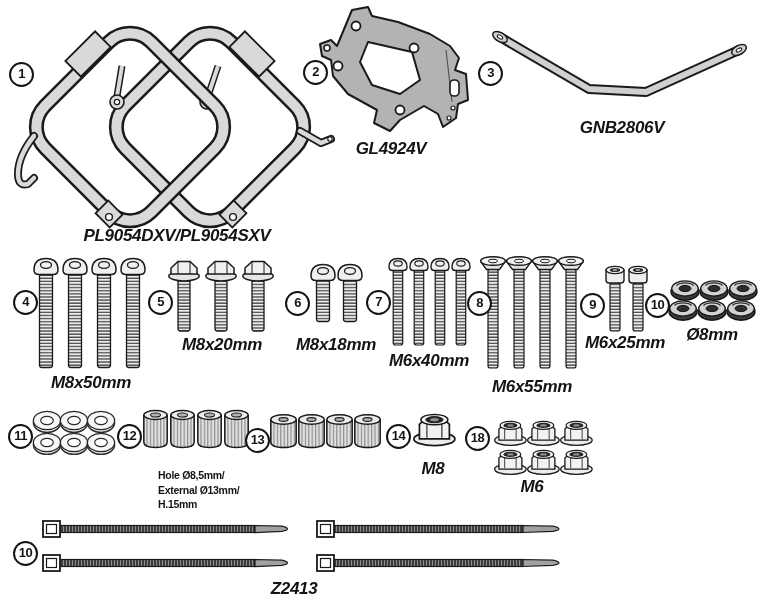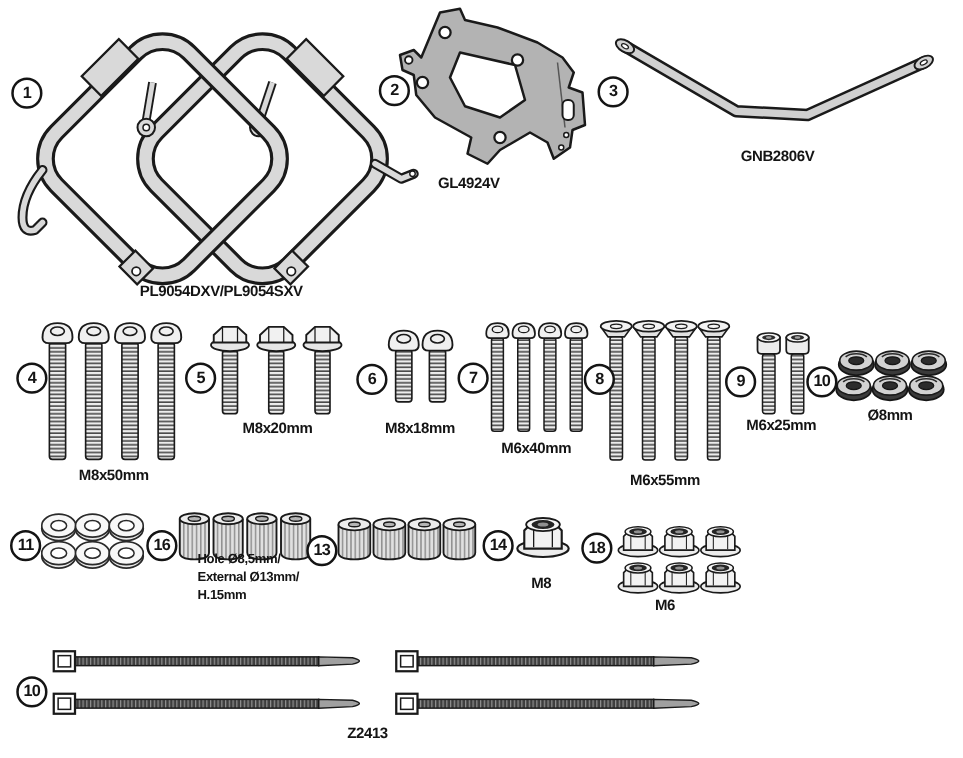--- a/index.html
+++ b/index.html
@@ -4,21 +4,21 @@
 <style>
   html,body{margin:0;padding:0;background:#fff;}
   .stage{position:relative;width:770px;height:606px;background:#fff;overflow:hidden;
          font-family:"Liberation Sans",sans-serif;color:#141414;}
   svg.layer{position:absolute;left:0;top:0;}
   .callout{position:absolute;box-sizing:border-box;width:25px;height:25px;
            border:2.2px solid #141414;border-radius:50%;background:#fff;
            font-weight:bold;font-size:13px;line-height:20.5px;text-align:center;
            letter-spacing:-0.6px;}
   .plabel{position:absolute;transform:translateX(-50%);font-weight:bold;
-          font-size:12px;letter-spacing:-0.3px;white-space:nowrap;}
+          font-size:17px;letter-spacing:-0.3px;white-space:nowrap;font-style:italic;}
   .spec{position:absolute;font-weight:bold;font-size:10.5px;line-height:14.5px;
         letter-spacing:-0.3px;white-space:nowrap;}
   .spec span{display:block;}
 </style>
 </head>
 <body>
 
 <div class="stage">
 
 <svg class="layer" width="770" height="606" viewBox="0 0 770 606">
@@ -284,39 +284,39 @@
   <div class="callout" style="left:303px;top:60px">2</div>
   <div class="callout" style="left:478px;top:61px">3</div>
   <div class="callout" style="left:13px;top:290px">4</div>
   <div class="callout" style="left:148px;top:290px">5</div>
   <div class="callout" style="left:285px;top:291px">6</div>
   <div class="callout" style="left:366px;top:290px">7</div>
   <div class="callout" style="left:467px;top:291px">8</div>
   <div class="callout" style="left:580px;top:293px">9</div>
   <div class="callout" style="left:645px;top:293px">10</div>
   <div class="callout" style="left:8px;top:424px">11</div>
-  <div class="callout" style="left:117px;top:424px">16</div>
+  <div class="callout" style="left:117px;top:424px">12</div>
   <div class="callout" style="left:245px;top:428px">13</div>
   <div class="callout" style="left:386px;top:424px">14</div>
   <div class="callout" style="left:465px;top:426px">18</div>
   <div class="callout" style="left:13px;top:541px">10</div>
 
   <div class="plabel" style="left:177px;top:226px">PL9054DXV/PL9054SXV</div>
-  <div class="plabel" style="left:375px;top:139px">GL4924V</div>
+  <div class="plabel" style="left:391px;top:139px">GL4924V</div>
   <div class="plabel" style="left:622px;top:118px">GNB2806V</div>
   <div class="plabel" style="left:91px;top:373px">M8x50mm</div>
   <div class="plabel" style="left:222px;top:335px">M8x20mm</div>
   <div class="plabel" style="left:336px;top:335px">M8x18mm</div>
   <div class="plabel" style="left:429px;top:351px">M6x40mm</div>
   <div class="plabel" style="left:532px;top:377px">M6x55mm</div>
   <div class="plabel" style="left:625px;top:333px">M6x25mm</div>
   <div class="plabel" style="left:712px;top:325px">Ø8mm</div>
   <div class="plabel" style="left:433px;top:459px">M8</div>
   <div class="plabel" style="left:532px;top:477px">M6</div>
   <div class="plabel" style="left:294px;top:579px">Z2413</div>
 
-  <div class="spec" style="left:158px;top:440px">
+  <div class="spec" style="left:158px;top:468px">
     <span>Hole Ø8,5mm/</span>
     <span>External Ø13mm/</span>
     <span>H.15mm</span>
   </div>
 
 </div>
 
 </body></html>

